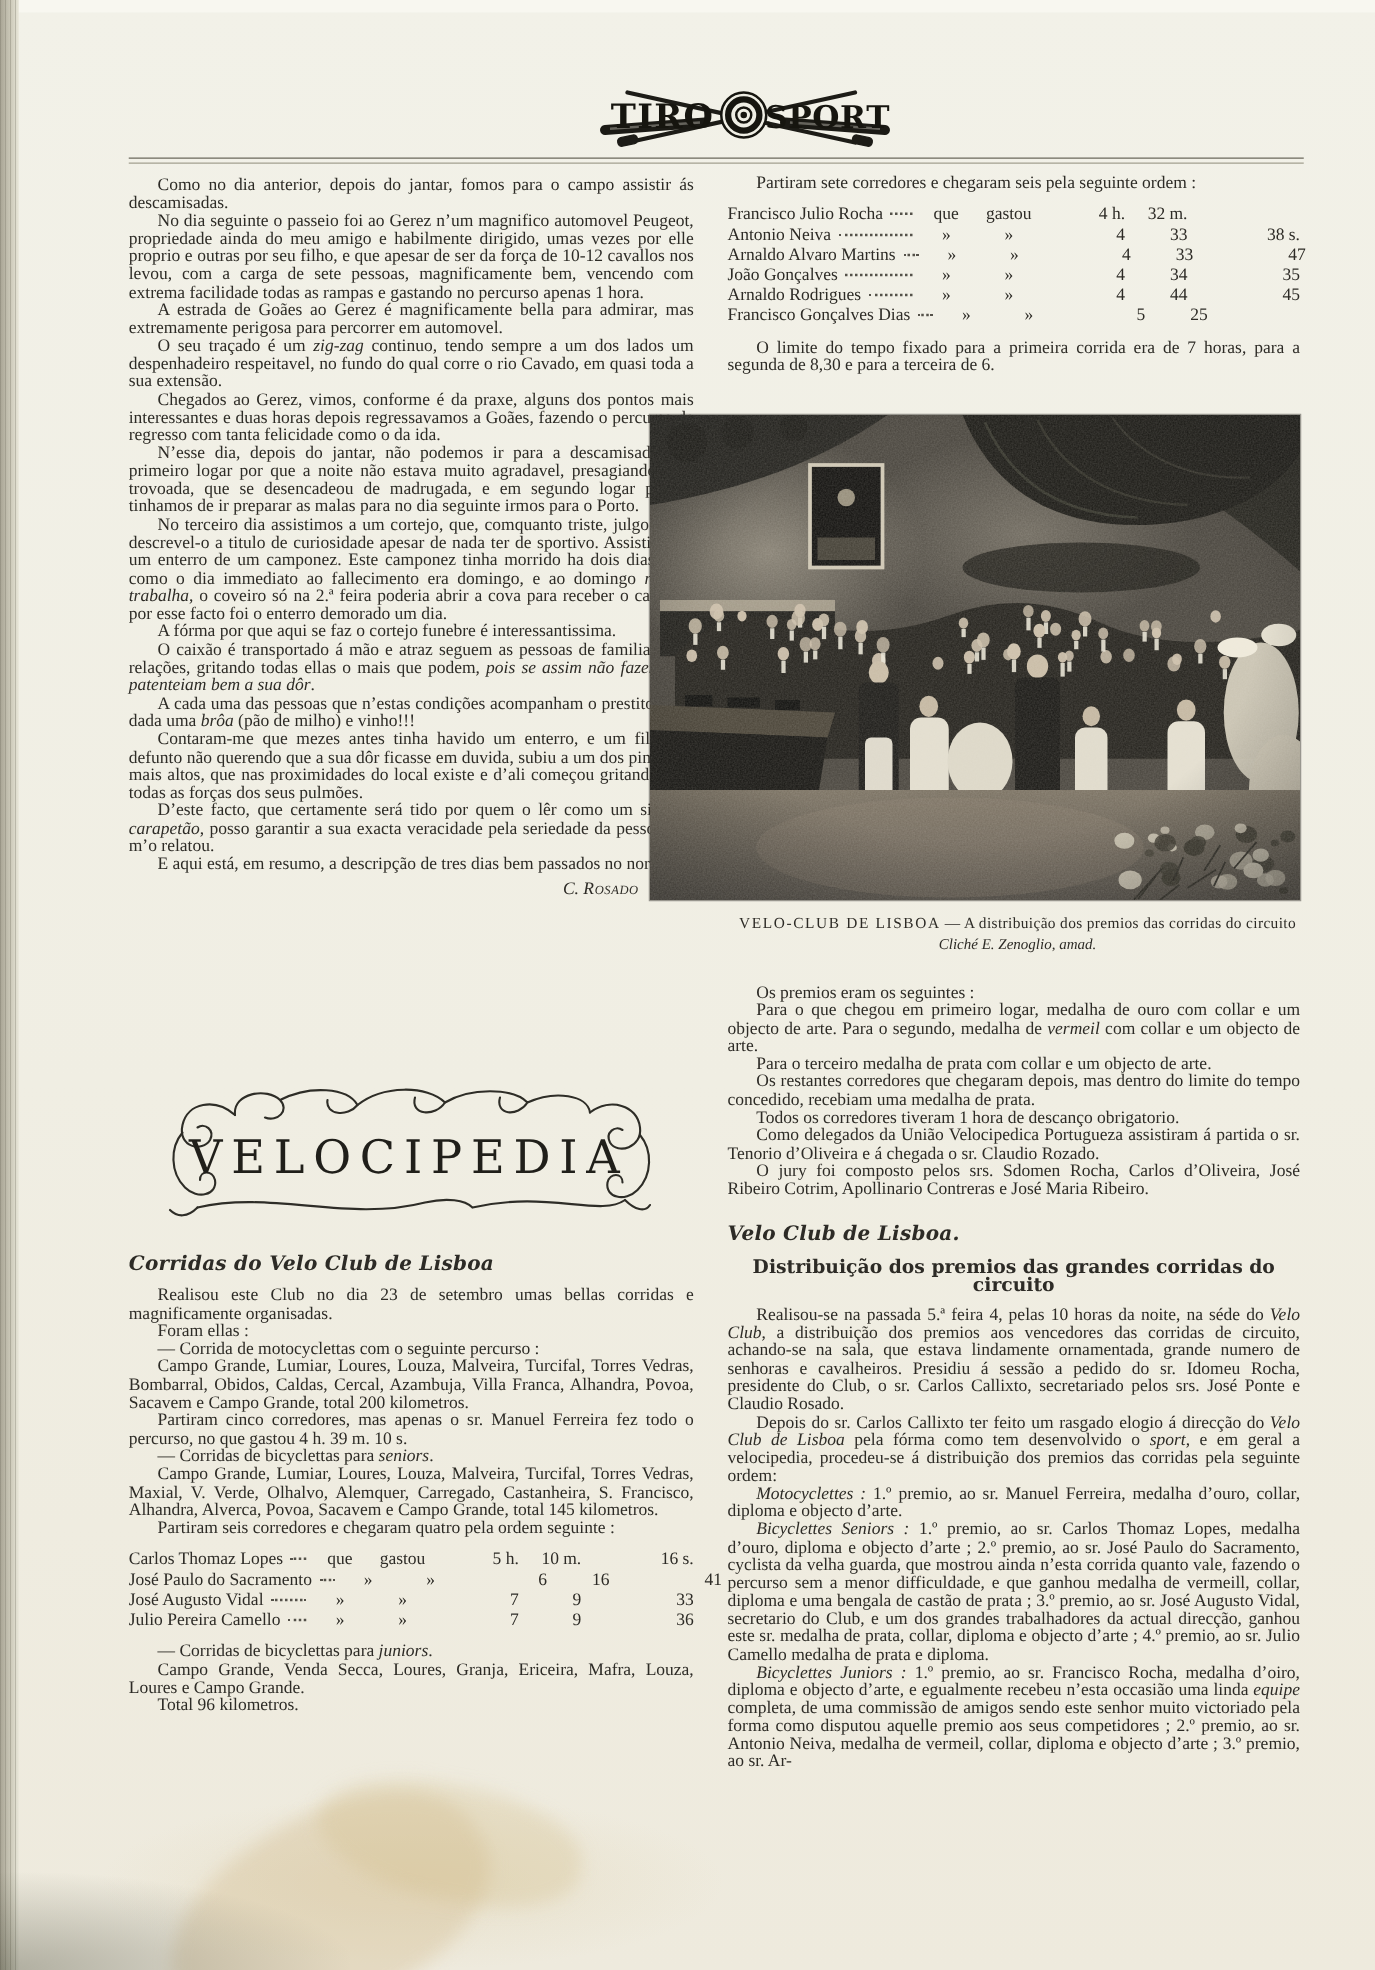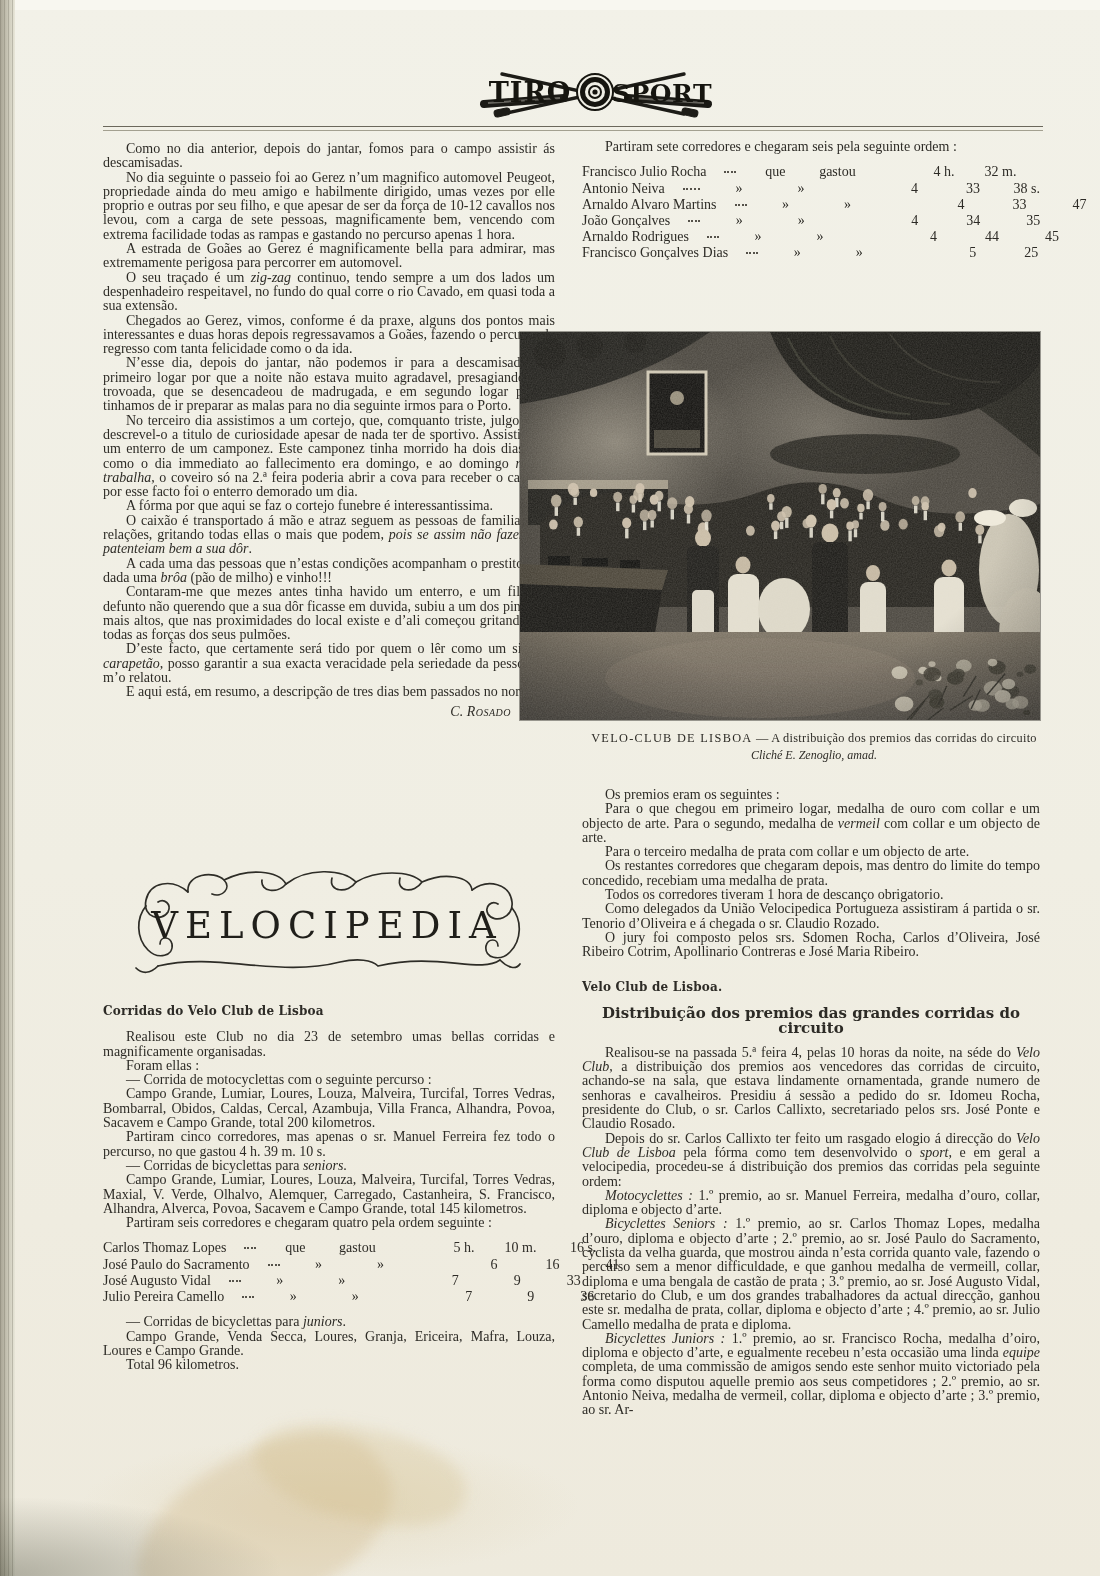--- a/index.html
+++ b/index.html
@@ -27,37 +27,37 @@
   .col{position:absolute;font-size:14px;line-height:14.3px;text-align:justify;}
   .col p{margin:0;text-indent:23px;}
   .leftcol{left:103px;width:452px;}
   .rightcol{left:582px;width:458px;}
   .col-article{top:142px;}
   .signature{text-align:right;text-indent:0!important;padding-right:44px;margin-top:5px!important;font-style:italic;}
   .sc{font-variant:small-caps;letter-spacing:.5px;}
   
   .velo-ornament{position:absolute;left:128px;top:866px;width:398px;height:126px;}
   
-  .sec-head{font-family:"DejaVu Serif", serif;font-weight:bold;font-size:12px;margin:0 0 12px 0;letter-spacing:.2px;text-indent:0;}
+  .sec-head{font-family:"DejaVu Serif", serif;font-weight:bold;font-size:16px;margin:0 0 12px 0;letter-spacing:.2px;text-indent:0;font-style:italic;}
   .corridas-sec{top:1004px;}
   .righttop-sec{top:140px;}
   .premios-sec{top:788px;}
   .veloclub-sec{top:980px;}
   .subhead{font-family:"DejaVu Serif", serif;font-weight:bold;font-size:15px;text-align:center;margin:9px 0 11px 0;text-indent:0;}
   
   .rtable{margin:10px 0 10px 0;}
-  .trow{display:flex;align-items:baseline;line-height:16.2px;white-space:nowrap;gap:12px;}
+  .trow{display:flex;align-items:baseline;line-height:16.2px;white-space:nowrap;}
   .tname{flex:0 0 auto;}
   .leader{flex:1 1 auto;border-bottom:2px dotted #55524a;margin:0 6px;transform:translateY(-3px);min-width:12px;}
   .tg1{flex:0 0 42px;text-align:center;}
   .tg2{flex:0 0 58px;text-align:center;}
   .tgap{flex:0 0 22px;}
   .tth{flex:0 0 42px;text-align:right;}
   .ttm{flex:0 0 50px;text-align:right;}
-  .tts{flex:0 0 48px;text-align:right;}
+  .tts{flex:0 0 48px;text-align:right;padding-left:42px;}
   
   .photo-fig{position:absolute;left:520px;top:332px;width:588px;margin:0;}
   .photo-fig svg{display:block;outline:1px solid rgba(45,43,38,.45);}
   .photo-cap{margin-top:11px;text-align:center;}
   .cap1{font-size:12.3px;letter-spacing:.3px;}
   .capsmall{letter-spacing:1.3px;}
   .cap2{font-size:12px;margin-top:2px;}
   
   .stain{position:absolute;pointer-events:none;}
   .stain-a{left:128px;top:1452px;width:270px;height:155px;background:rgba(205,180,128,.30);border-radius:45% 55% 40% 60%;transform:rotate(-33deg);filter:blur(7px);}
@@ -250,20 +250,23 @@
         <div class="trow">
           <span class="tname">Francisco Gonçalves Dias</span>
           <span class="leader"></span>
           <span class="tg1">»</span>
           <span class="tg2">»</span>
           <span class="tgap"></span>
           <span class="tth">5</span>
           <span class="ttm">25</span>
           <span class="tts"></span>
         </div>
+      </div>
+    <div>
+        <p>O limite do tempo fixado para a primeira corrida era de 7 horas, para a segunda de 8,30 e para a terceira de 6.</p>
       </div>
   </section>
 
   <figure class="photo-fig">
     <svg viewBox="0 0 520 388" width="520" height="388">
       <defs>
         <radialGradient id="gSmoke" cx="50%" cy="50%" r="50%">
           <stop offset="0%" stop-color="#a19a8b" stop-opacity=".9"></stop>
           <stop offset="100%" stop-color="#a19a8b" stop-opacity="0"></stop>
         </radialGradient>

